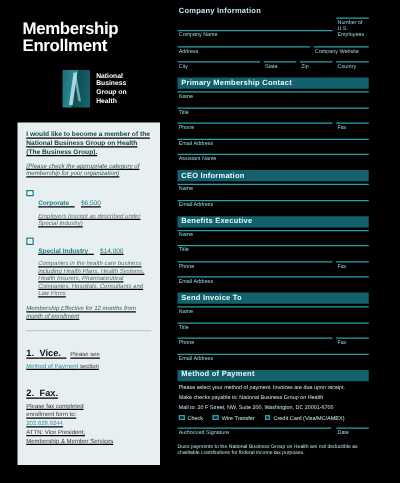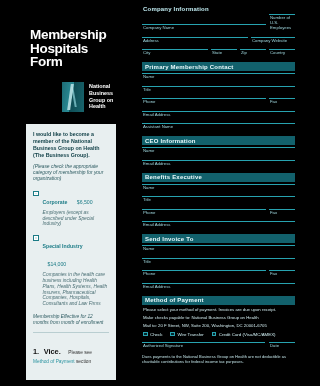--- a/index.html
+++ b/index.html
@@ -5,21 +5,21 @@
   * { box-sizing: border-box; margin: 0; padding: 0; }
   html, body {
     width: 298px; height: 386px;
     background: #000;
     font-family: "Liberation Sans", sans-serif;
     overflow: hidden;
   }
   .page { position: relative; width: 298px; height: 386px; background: #000; display: flex; }
 
   
-  .left { width: 140px; height: 386px; background: #000; position: relative; padding: 16px; }
+  .left { width: 140px; height: 386px; background: #000; position: relative; padding: 4px; text-decoration: underline; }
   .title-block { padding: 12px 10px 4px 14px; }
   .title-line { color: #ffffff; font-weight: bold; font-size: 13.5px; line-height: 13.5px; letter-spacing: -0.3px; }
 
   .logo-row { display: flex; align-items: center; gap: 5px; padding: 9px 0 8px 46px; }
   .logo-mark { width: 22px; height: 30px; background: linear-gradient(100deg,#1d6b74 0%,#2a8d97 45%,#0e4c54 46%,#19666e 100%); position: relative; overflow: hidden; }
   .logo-mark:after { content:""; position:absolute; left:7px; top:2px; width:3px; height:26px; background:#bfe4e8; transform: skewX(-8deg); opacity:.85;}
   .logo-mark:before { content:""; position:absolute; left:11px; top:5px; width:2px; height:20px; background:#7fc4cc; transform: skewX(10deg); opacity:.8;}
   .logo-text { color: #ffffff; font-size: 5.4px; font-weight: bold; line-height: 6.6px; }
 
   .member-box { margin: 4px 8px 0 10px; background: #e8eff0; padding: 7px 7px 8px 7px; }
@@ -67,22 +67,21 @@
   .sig-row { display: flex; gap: 4px; margin-top: 5px; }
 </style>
 </head>
 <body>
 
 <div class="page">
 
   <div class="left">
     <div class="title-block">
       <div class="title-line">Membership</div>
-      <div class="title-line">Hospitals</div>
-      <div class="title-line">Form</div>
+      <div class="title-line">Enrollment</div>
     </div>
 
     <div class="logo-row">
       <div class="logo-mark"></div>
       <div class="logo-text">
         <div>National</div>
         <div>Business</div>
         <div>Group on</div>
         <div>Health</div>
       </div>
@@ -114,20 +113,29 @@
       <div class="rule"></div>
 
 
       <div class="way">
         <span class="way-head">1.</span>
         <span class="way-head">Vice.</span>
         <span class="way-sub">Please see</span>
         <div class="way-body"><span class="lnk">Method of Payment</span><span> section</span></div>
       </div>
 
+      <div class="way">
+        <span class="way-head">2.</span>
+        <span class="way-head">Fax.</span>
+        <div class="way-body">Please fax completed</div>
+        <div class="way-body">enrollment form to:</div>
+        <div class="way-body lnk">202.628.9244</div>
+        <div class="way-body">ATTN: Vice President,</div>
+        <div class="way-body">Membership &amp; Member Services</div>
+      </div>
 
       <div class="way">
         
         
         
         
         
       </div>
 
     </div>

